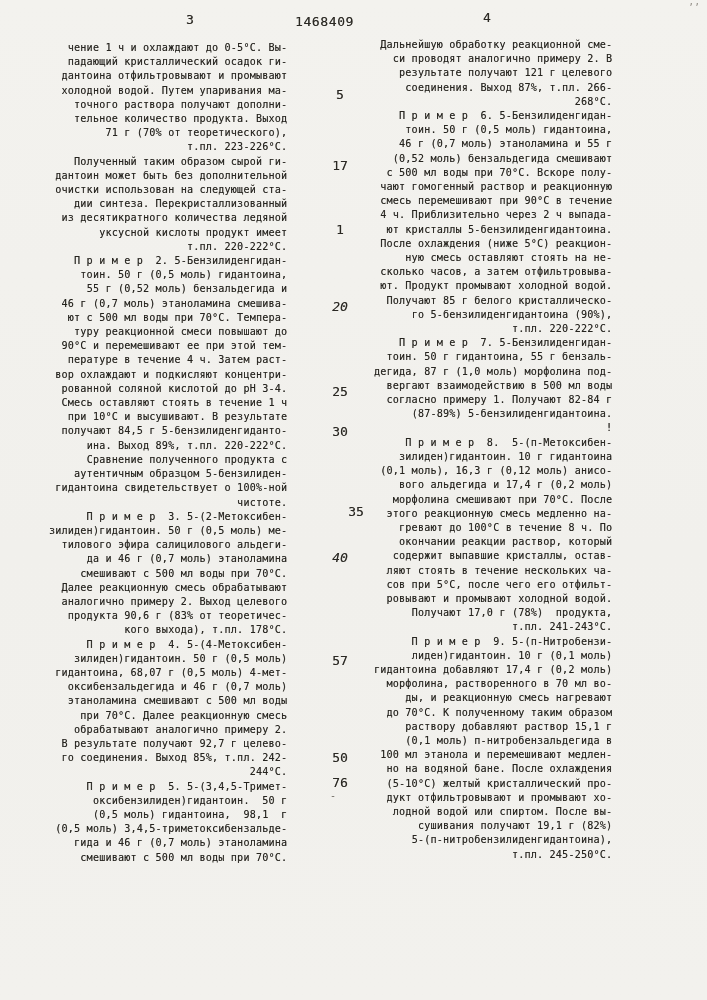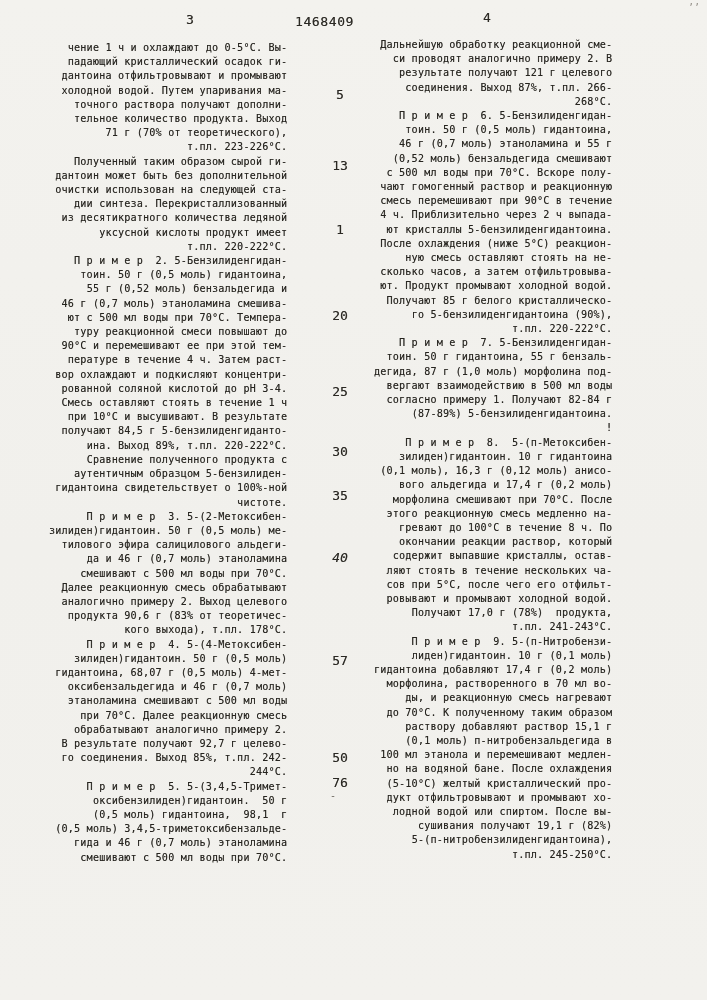--- a/index.html
+++ b/index.html
@@ -171,26 +171,26 @@
 но на водяной бане. После охлаждения
 (5-10°С) желтый кристаллический про-
 дукт отфильтровывают и промывают хо-
 лодной водой или спиртом. После вы-
 сушивания получают 19,1 г (82%)
 5-(п-нитробензилиденгидантоина),
 т.пл. 245-250°С.</div>
 
   <div class="gutter">
       <span class="marker" style="top: 87px;">5</span>
-      <span class="marker" style="top: 158px;">13</span>
+      <span class="marker" style="top: 158px;">17</span>
       <span class="marker" style="top: 222px;">1</span>
-      <span class="marker" style="top: 308px;">20</span>
+      <span class="marker" style="top: 299px; font-style: italic;">20</span>
       <span class="marker" style="top: 384px;">25</span>
-      <span class="marker" style="top: 444px;">30</span>
-      <span class="marker" style="top: 488px;">35</span>
+      <span class="marker" style="top: 424px;">30</span>
+      <span class="marker" style="top: 504px; margin-left: 16px;">35</span>
       <span class="marker" style="top: 550px; font-style: italic;">40</span>
       <span class="marker" style="top: 653px;">57</span>
       <span class="marker" style="top: 750px;">50</span>
       <span class="marker" style="top: 775px;">76</span>
     </div>
 
   <span class="artifact artifact-a">’’</span>
 
   <span class="artifact artifact-b">-</span>
 

